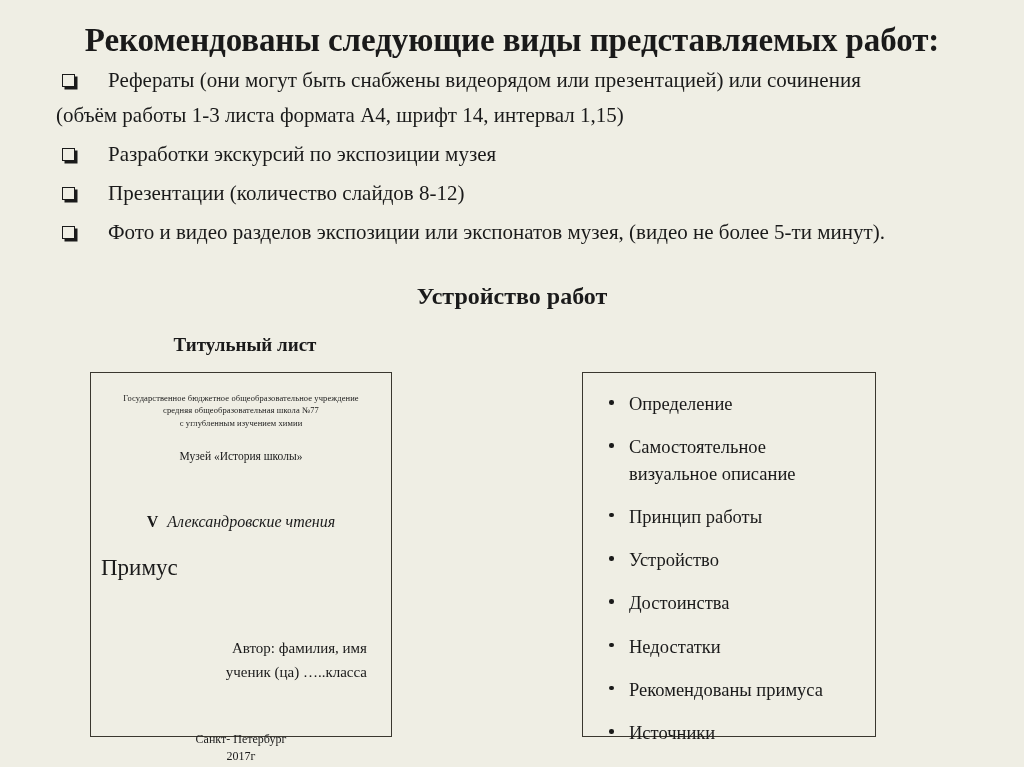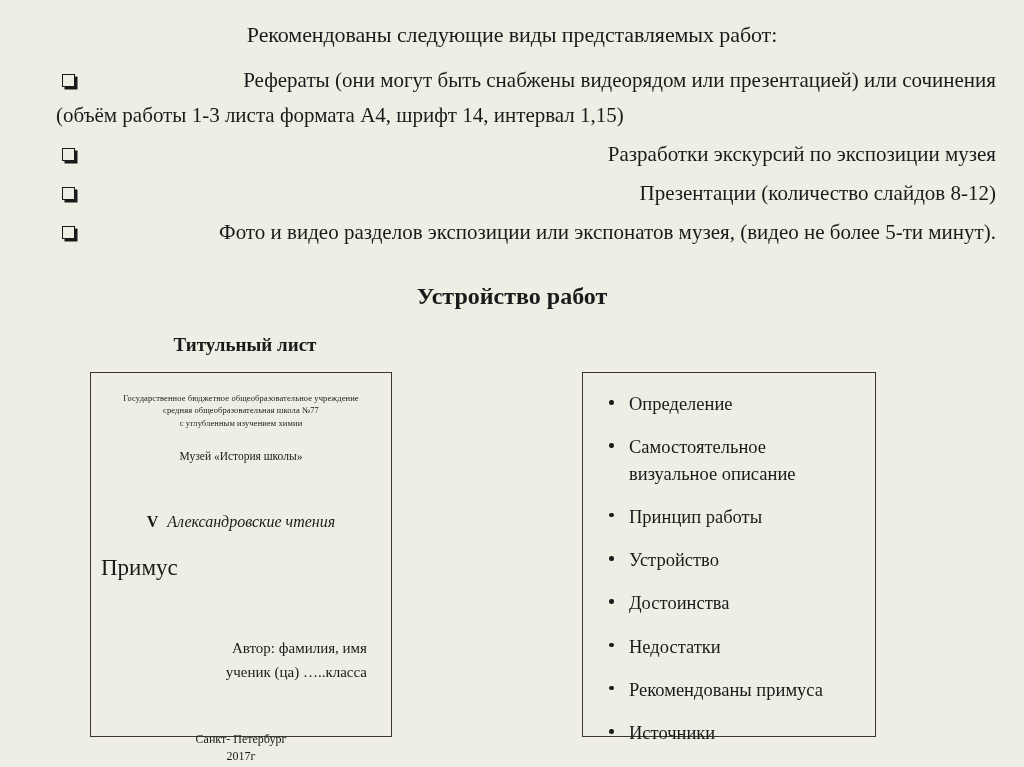--- a/index.html
+++ b/index.html
@@ -23,22 +23,22 @@
     box-sizing: border-box;
   }
 
   
   .main-title {
     position: absolute;
     left: 0;
     top: 22px;
     width: 1024px;
     text-align: center;
-    font-size: 22px;
-    font-weight: normal;
+    font-size: 33px;
+    font-weight: bold;
     letter-spacing: -0.1px;
   }
 
   
   .req-list {
     position: absolute;
     left: 56px;
     top: 70px;
     width: 940px;
   }
@@ -54,21 +54,20 @@
     top: 4px;
     width: 13px;
     height: 13px;
     border: 1.6px solid #1a1a1a;
     box-shadow: 2.5px 2.5px 0 0 #1a1a1a;
     box-sizing: border-box;
   }
   .req-text {
     display: block;
     padding-left: 52px;
-    text-align: right;
   }
   .req-cont {
     display: block;
     padding-left: 0;
     margin-top: 14px;
     font-size: 21px;
     font-family: Liberation Serif, serif;
   }
 
   

